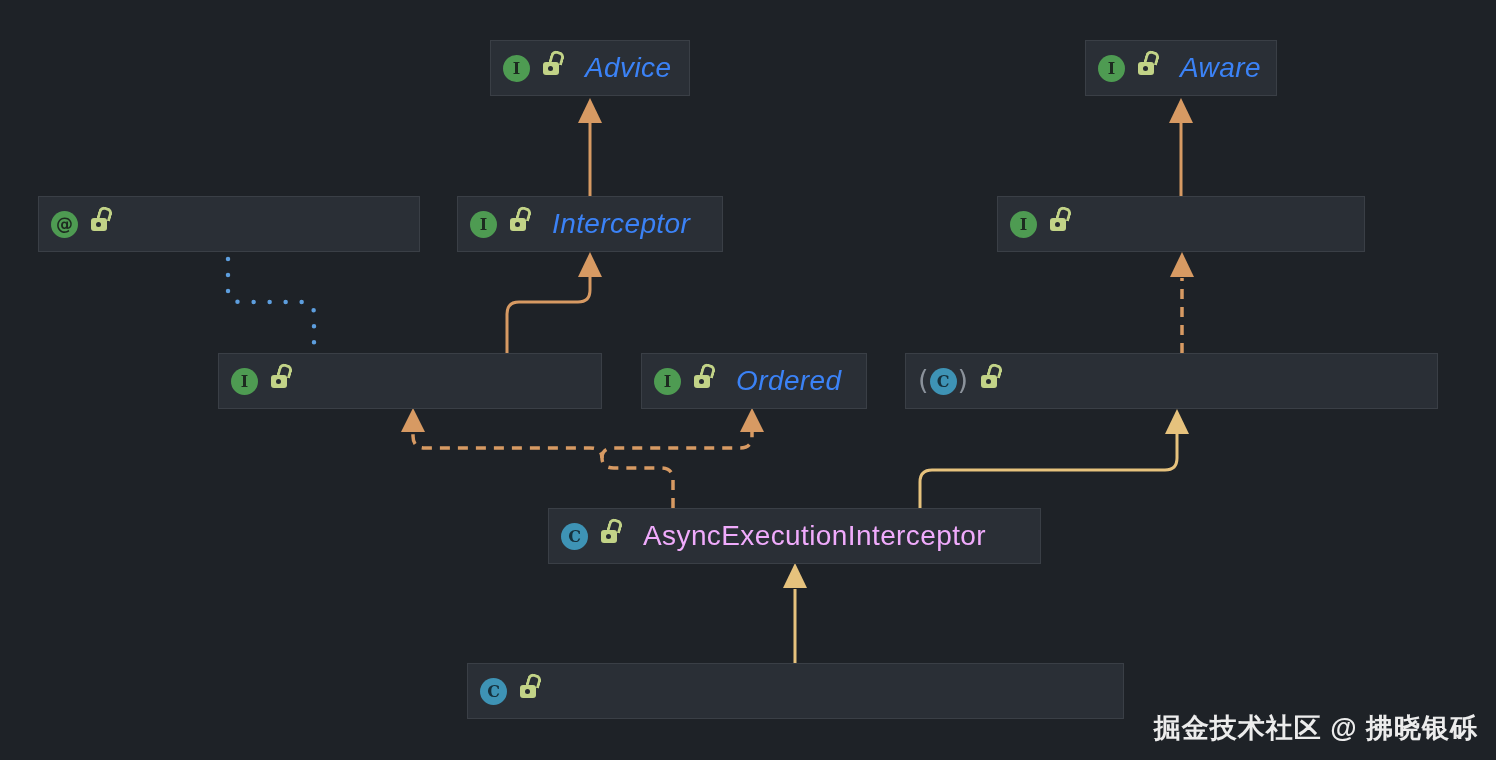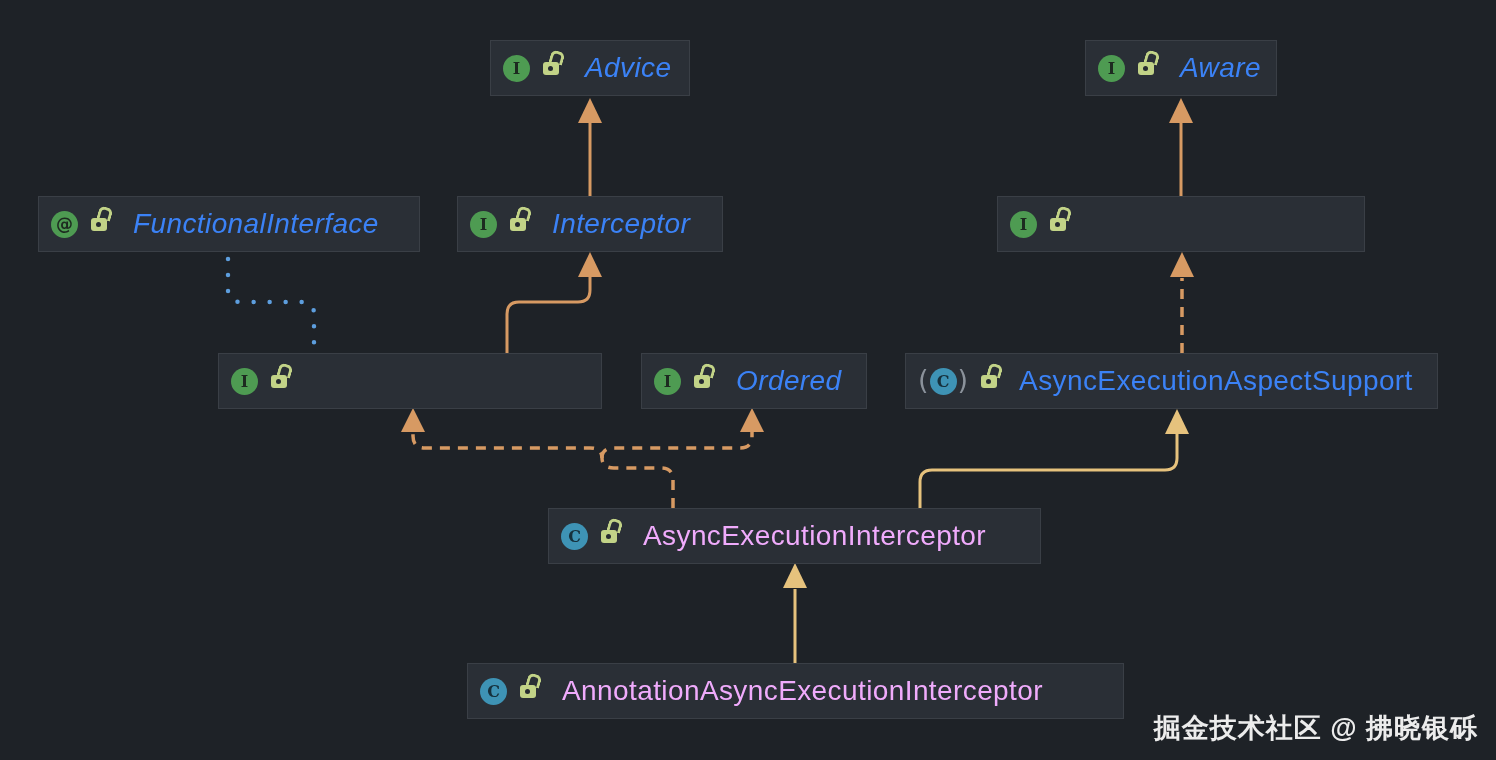--- a/index.html
+++ b/index.html
@@ -113,21 +113,20 @@
 
 <div class="node" style="left:1085px;top:40px;width:192px;">
   <span class="badge iface">I</span>
   <span class="lock"></span>
   <span class="label green it">Aware</span>
 </div>
 
 <div class="node" style="left:38px;top:196px;width:382px;">
   <span class="badge anno">@</span>
   <span class="lock"></span>
-  <span class="label green it">FunctionalInterface</span>
 </div>
 
 <div class="node" style="left:457px;top:196px;width:266px;">
   <span class="badge iface">I</span>
   <span class="lock"></span>
   <span class="label green it">Interceptor</span>
 </div>
 
 <div class="node" style="left:997px;top:196px;width:368px;">
   <span class="badge iface">I</span>
@@ -145,28 +144,26 @@
   <span class="label green it">Ordered</span>
 </div>
 
 <div class="node" style="left:905px;top:353px;width:533px;">
   <span class="abstract-wrap">
     <span class="paren l">(</span>
       <span class="badge cls">C</span>
       <span class="paren r">)</span>
   </span>
   <span class="lock"></span>
-  <span class="label green" style="margin-left:22px;">AsyncExecutionAspectSupport</span>
 </div>
 
 <div class="node" style="left:548px;top:508px;width:493px;">
   <span class="badge cls">C</span>
   <span class="lock"></span>
   <span class="label amber">AsyncExecutionInterceptor</span>
 </div>
 
 <div class="node" style="left:467px;top:663px;width:657px;">
   <span class="badge cls">C</span>
   <span class="lock"></span>
-  <span class="label amber">AnnotationAsyncExecutionInterceptor</span>
 </div>
 
 <div class="watermark">掘金技术社区 @ 拂晓银砾</div>
 
 </body></html>

